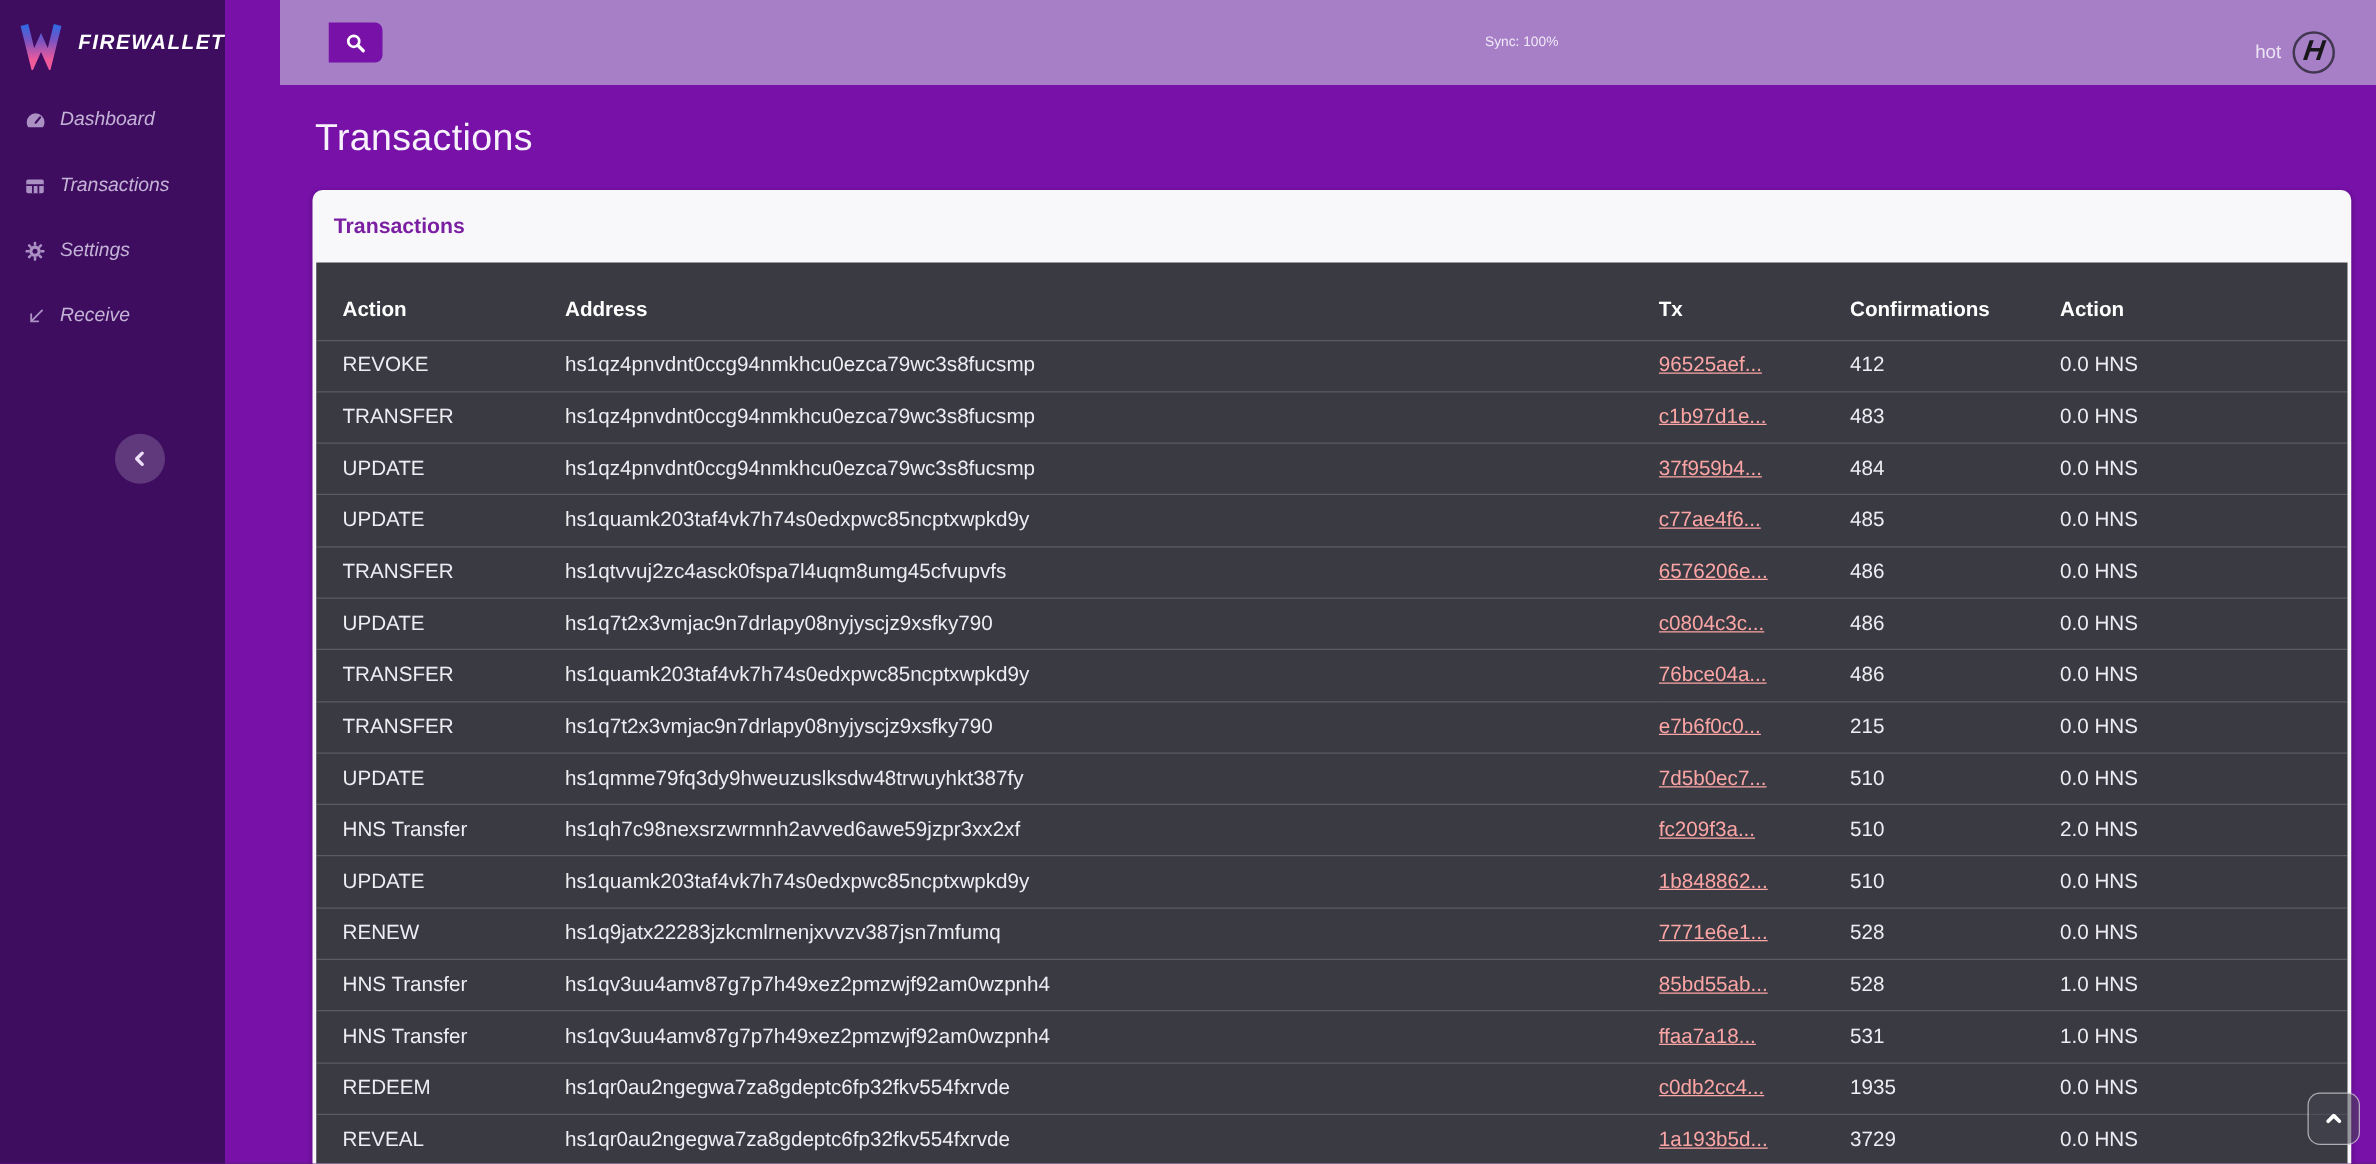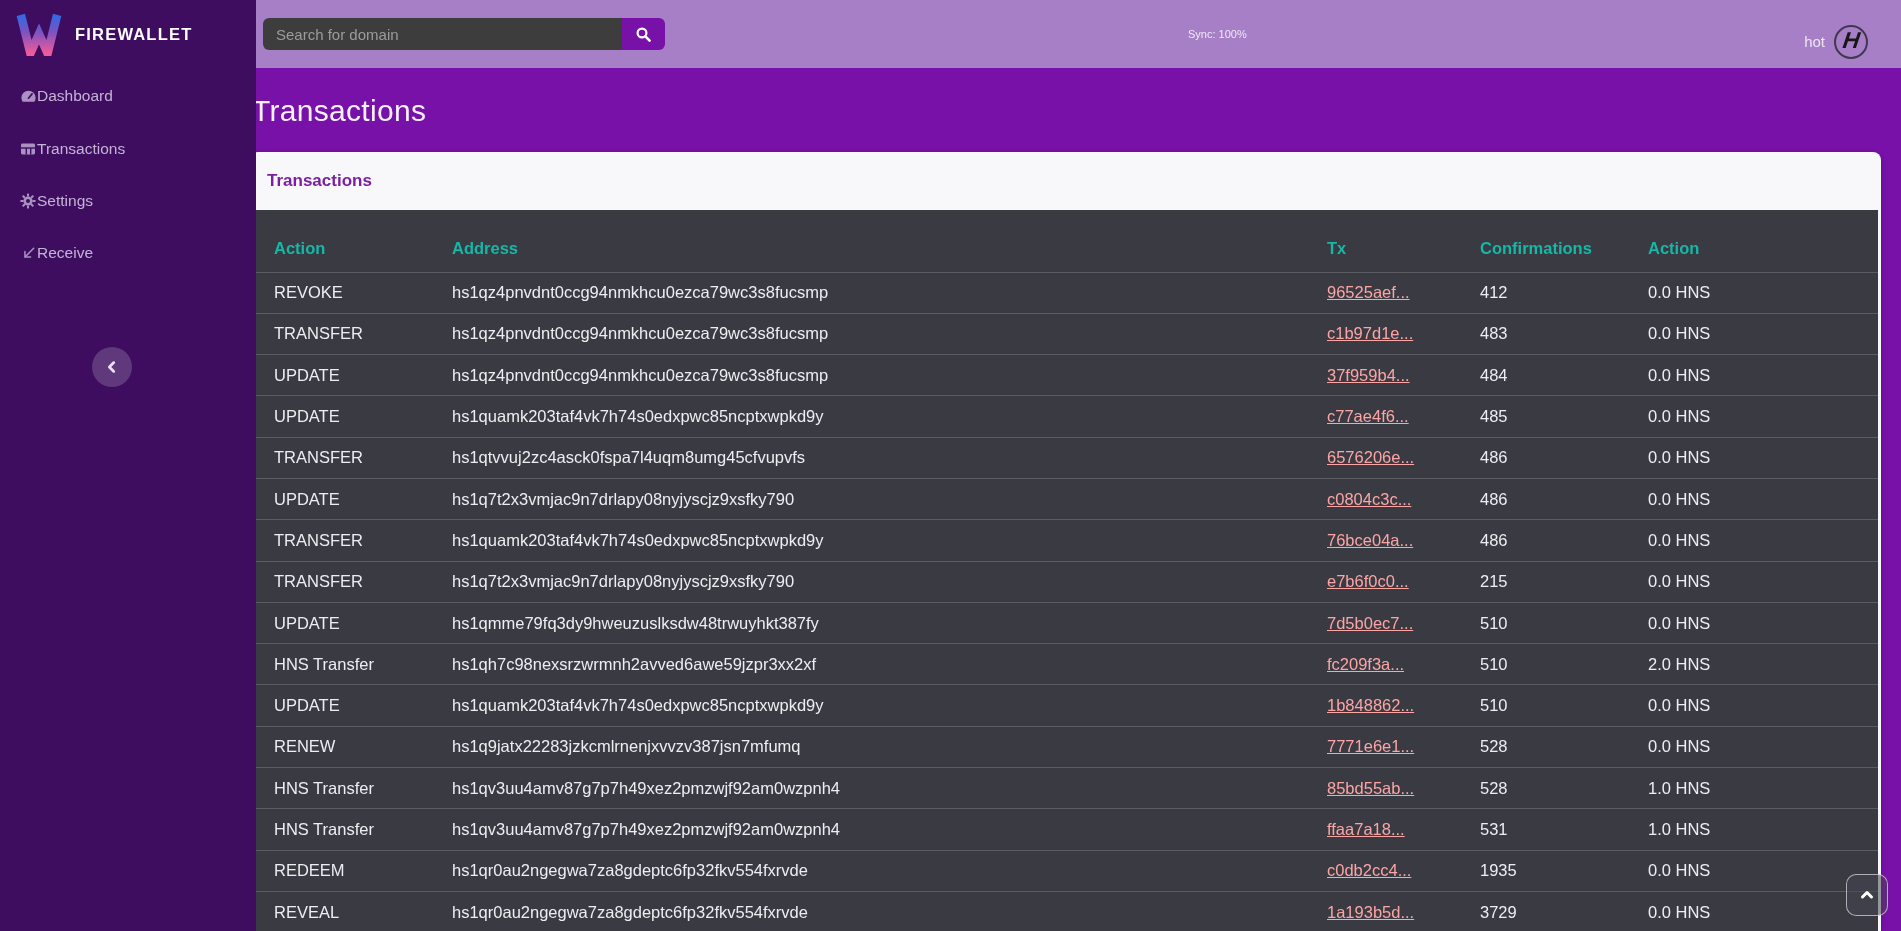--- a/index.html
+++ b/index.html
@@ -5,33 +5,33 @@
   * { box-sizing: border-box; }
   html,body { margin:0; padding:0; overflow:hidden; }
   body {
     width:1901px; height:931px;
     font-family:"Liberation Sans","DejaVu Sans",sans-serif;
     background:#7711a8;
     position:relative;
   }
   
   .sidebar {
-    position:absolute; left:0; top:0; width:256px; height:931px;
-    background:#3e0d60; z-index:6;
+    position:absolute; left:0; top:0; width:180px; height:931px;
+    background:#3e0d60; z-index:6;font-style:italic;
   }
   .brand {
     height:68px; display:flex; align-items:center; gap:13px;
     padding-left:16px; cursor:pointer;
   }
   .brand-name {
     color:#ffffff; font-weight:800; font-size:16.5px; letter-spacing:1.2px;
   }
   .nav { margin-top:2px; }
   .nav-item {
-    display:flex; align-items:center; gap:0; height:52.4px;
+    display:flex; align-items:center; gap:11px; height:52.4px;
     padding-left:19px; color:#c4b3d6; font-size:15.5px; cursor:pointer;
     text-decoration:none;
   }
   .nav-icon { width:18px; height:17px; color:#aa90c3; display:flex; align-items:center; justify-content:center; }
   .collapse-btn {
     position:absolute; left:92px; top:347px; width:40px; height:40px;
     border-radius:50%; background:rgba(255,255,255,0.18); border:none;
     color:#ead fff; color:#e9ddf5; display:flex; align-items:center; justify-content:center;
     cursor:pointer; padding:0;
   }
@@ -86,21 +86,21 @@
     color:#7b1fa2; font-weight:700; font-size:17px;
   }
   .table-wrap { margin:0 3px; height:721px; background:#3a3a43; overflow:hidden; }
   table {
     width:100%; border-collapse:collapse; table-layout:fixed;
     color:#eeedf1; font-size:16.5px;
   }
   thead tr { height:62px; }
   th {
     text-align:left; vertical-align:bottom; padding:0 0 14px 0;
-    font-weight:700; font-size:16.5px; color:#14b8a6;
+    font-weight:700; font-size:16.5px; color:#ffffff;
   }
   tbody tr { height:41.3px; border-top:1px solid rgba(255,255,255,0.17); }
   td { padding:0; white-space:nowrap; overflow:hidden; }
   th:first-child, td:first-child { padding-left:21px; }
   .tx-link { color:#fca5a5; text-decoration:underline; cursor:pointer; }
   
   .scroll-top {
     position:absolute; left:1846px; top:874px; width:42px; height:42px;
     border-radius:10px; background:rgba(70,70,80,0.55);
     border:1.5px solid rgba(248,248,250,0.6);
@@ -181,21 +181,20 @@
     </nav>
   <button class="collapse-btn">
     <svg width="16" height="16" viewBox="0 0 18 18">
       <polyline points="11,4 6,9 11,14" fill="none" stroke="#ecdff8" stroke-width="3" stroke-linecap="round" stroke-linejoin="round"></polyline>
     </svg>
   </button>
 </div>
 
 <header class="topbar">
   <div class="search">
-    <input type="text" placeholder="Search for domain" style="">
     <button class="search-btn">
       <svg width="17" height="17" viewBox="0 0 17 17">
         <circle cx="7" cy="7" r="4.4" fill="none" stroke="#ffffff" stroke-width="2.2"></circle>
         <line x1="10.4" y1="10.4" x2="14.6" y2="14.6" stroke="#ffffff" stroke-width="2.6" stroke-linecap="round"></line>
       </svg>
     </button>
   </div>
   <div class="sync">Sync: 100%</div>
   <div class="wallet">
     <span class="wallet-label">hot</span>

